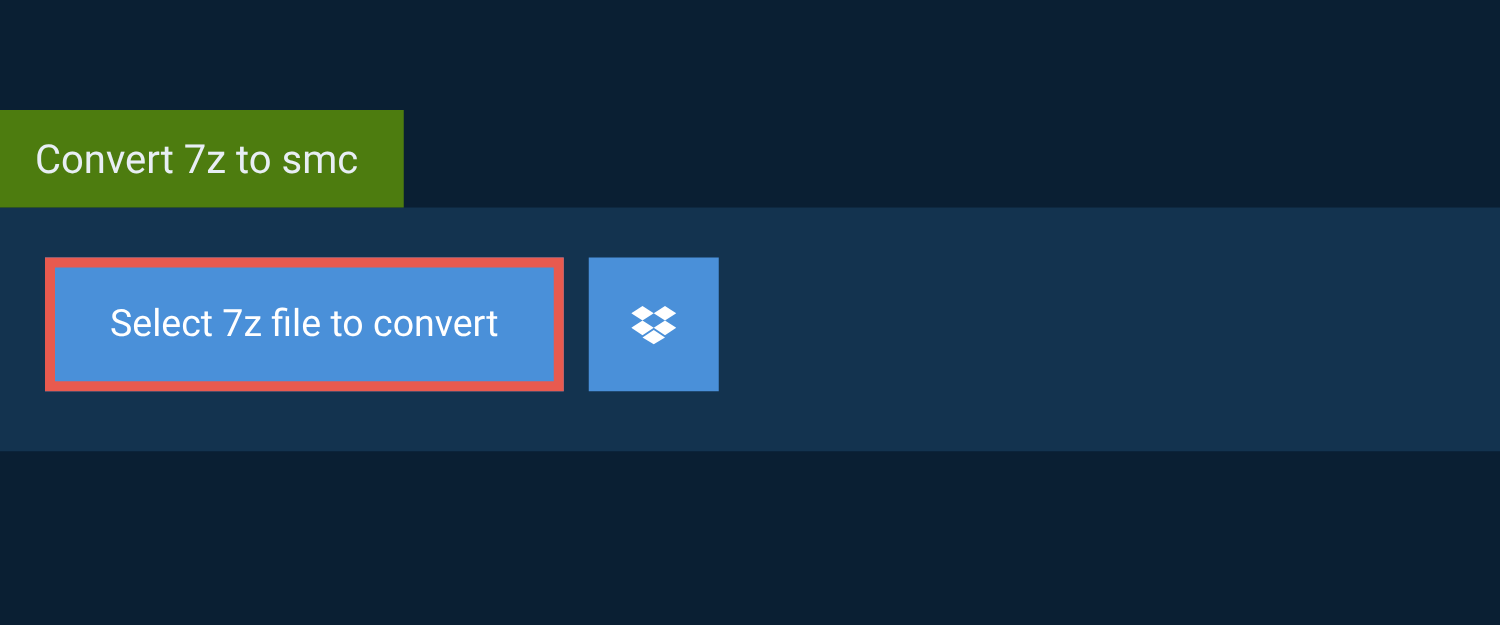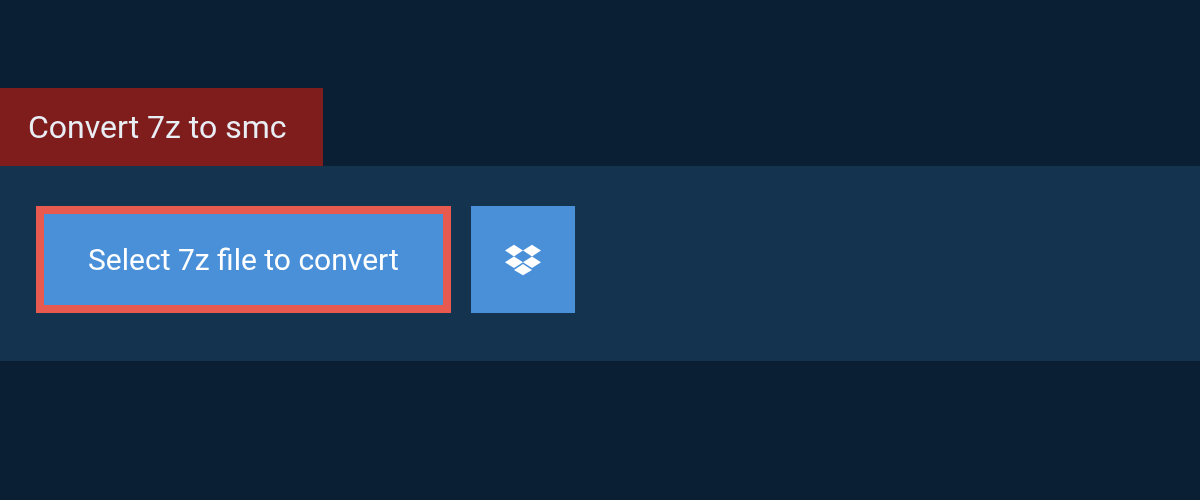--- a/index.html
+++ b/index.html
@@ -12,21 +12,21 @@
       height: 500px;
       background: #0a1f33;
       font-family: -apple-system, BlinkMacSystemFont, "Segoe UI", Roboto, Helvetica, Arial, sans-serif;
       overflow: hidden;
     }
     .tab-container {
       padding-top: 88px;
     }
     .tab {
       display: inline-block;
-      background: #7f1d1d;
+      background: #4d7c0f;
       color: #e8eef4;
       font-size: 32px;
       font-weight: 400;
       padding: 20px 36px 20px 28px;
       margin-left: 0;
     }
     .panel {
       background: #13334f;
       padding: 40px 36px 48px 36px;
       width: 100%;

